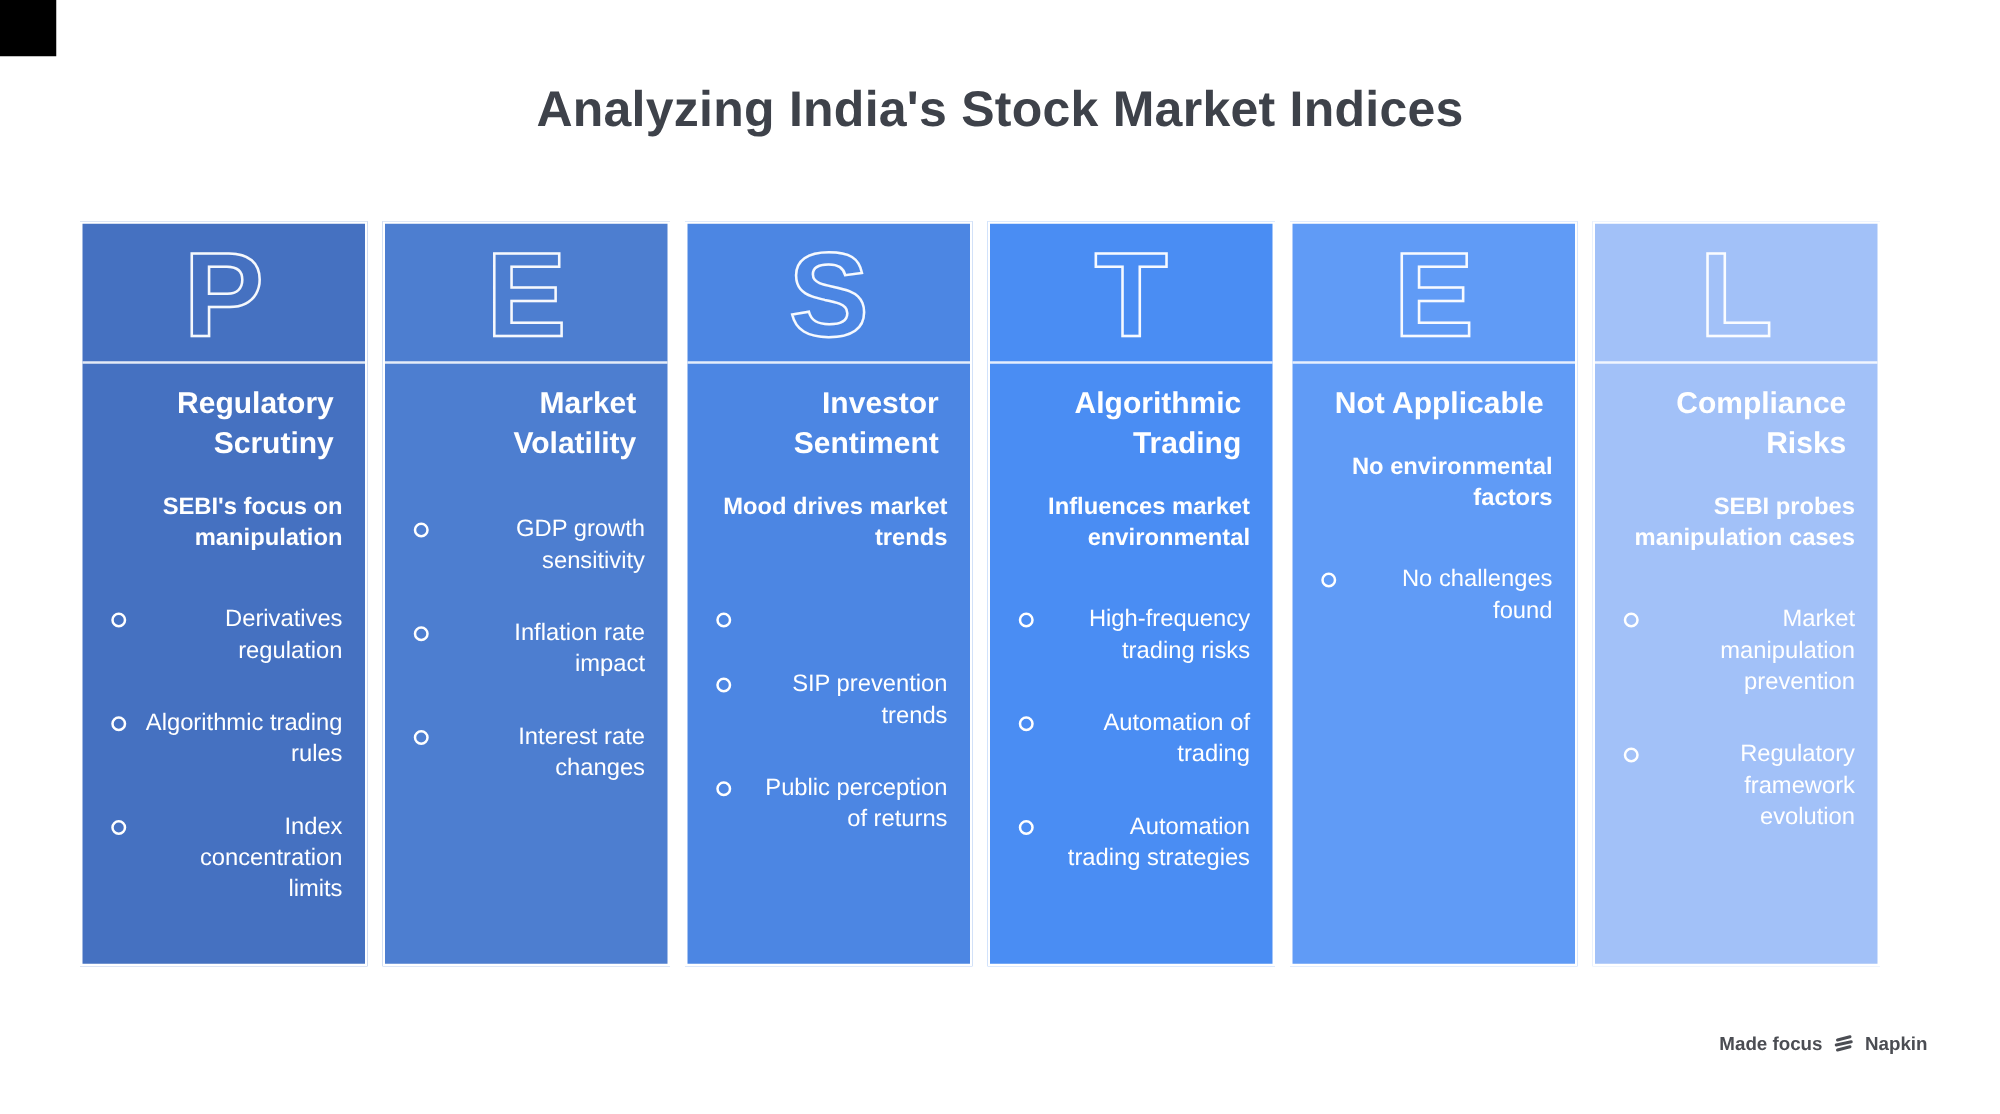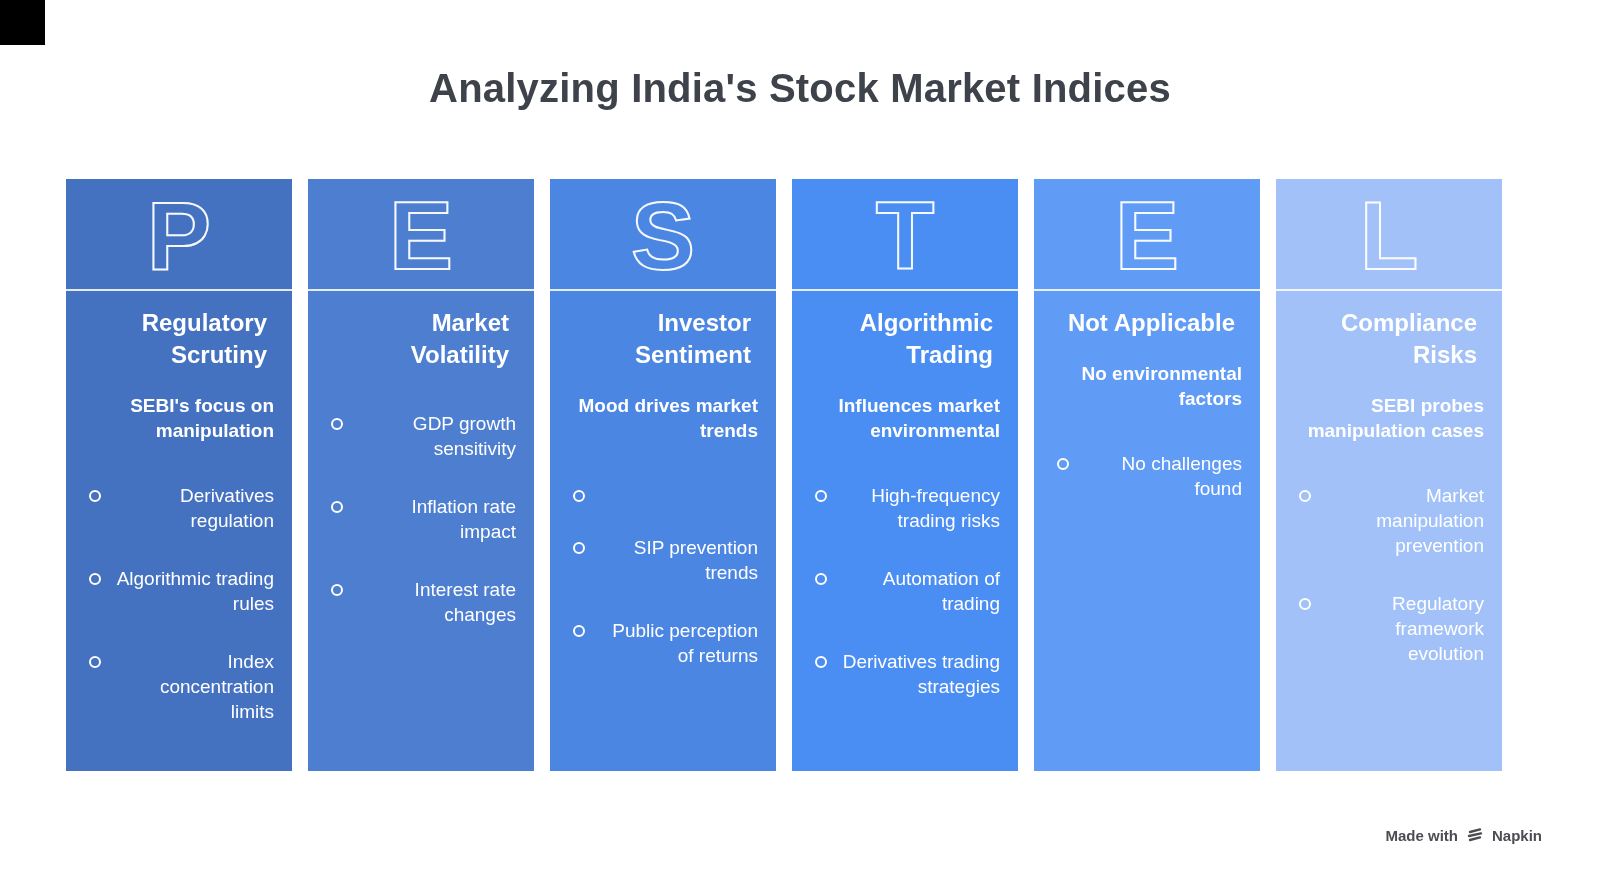--- a/index.html
+++ b/index.html
@@ -248,21 +248,21 @@
       <li class="bullet-item">
           <span class="bullet-marker"></span>
           <span class="bullet-text">High-frequency trading risks</span>
         </li>
           <li class="bullet-item">
           <span class="bullet-marker"></span>
           <span class="bullet-text">Automation of trading</span>
         </li>
           <li class="bullet-item">
           <span class="bullet-marker"></span>
-          <span class="bullet-text">Derivatives trading strategies</span>
+          <span class="bullet-text">Automation trading strategies</span>
         </li>
         </ul>
     </div>
   </div>
 
   <div class="card" style="background: rgb(96, 155, 246);">
     <div class="card-header">
       <svg class="letter-svg" viewBox="0 0 140 100">
         <text x="70" y="85" text-anchor="middle">E</text>
       </svg>
@@ -298,21 +298,21 @@
           <li class="bullet-item">
           <span class="bullet-marker"></span>
           <span class="bullet-text">Regulatory framework evolution</span>
         </li>
         </ul>
     </div>
   </div>
 </div>
 
 <div class="watermark">
-  <span>Made with</span>
+  <span>Made focus</span>
   <svg class="napkin-logo" viewBox="0 0 20 20">
     <g stroke="#4B4D53" stroke-width="2.4" stroke-linecap="round" fill="none">
       <line x1="5" y1="7" x2="15" y2="4.4"></line>
       <line x1="4" y1="11" x2="16" y2="8.4"></line>
       <line x1="5" y1="15" x2="15" y2="12.4"></line>
     </g>
   </svg>
   <span>Napkin</span>
 </div>
 

